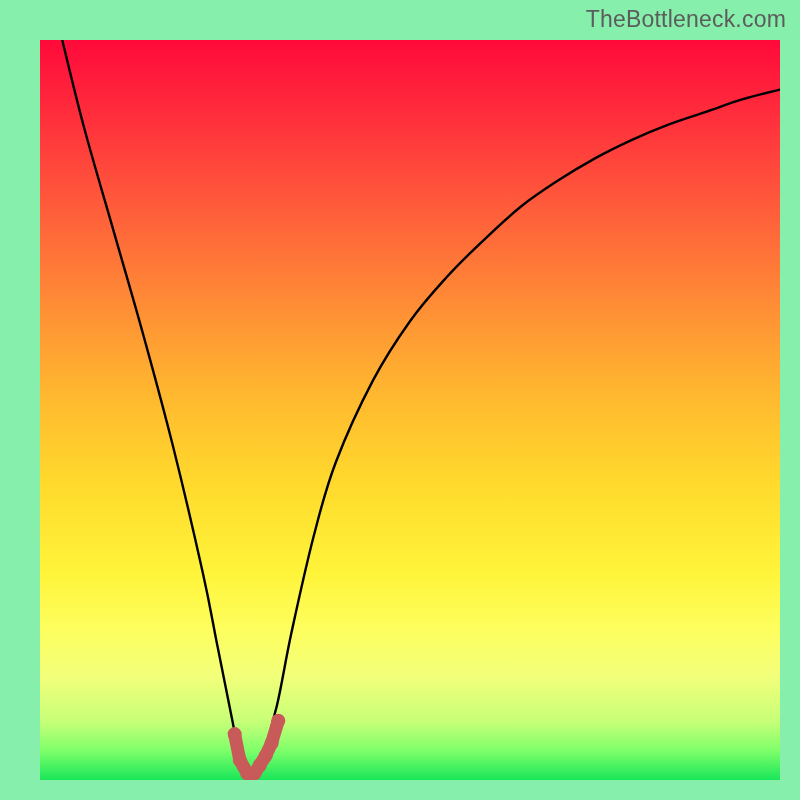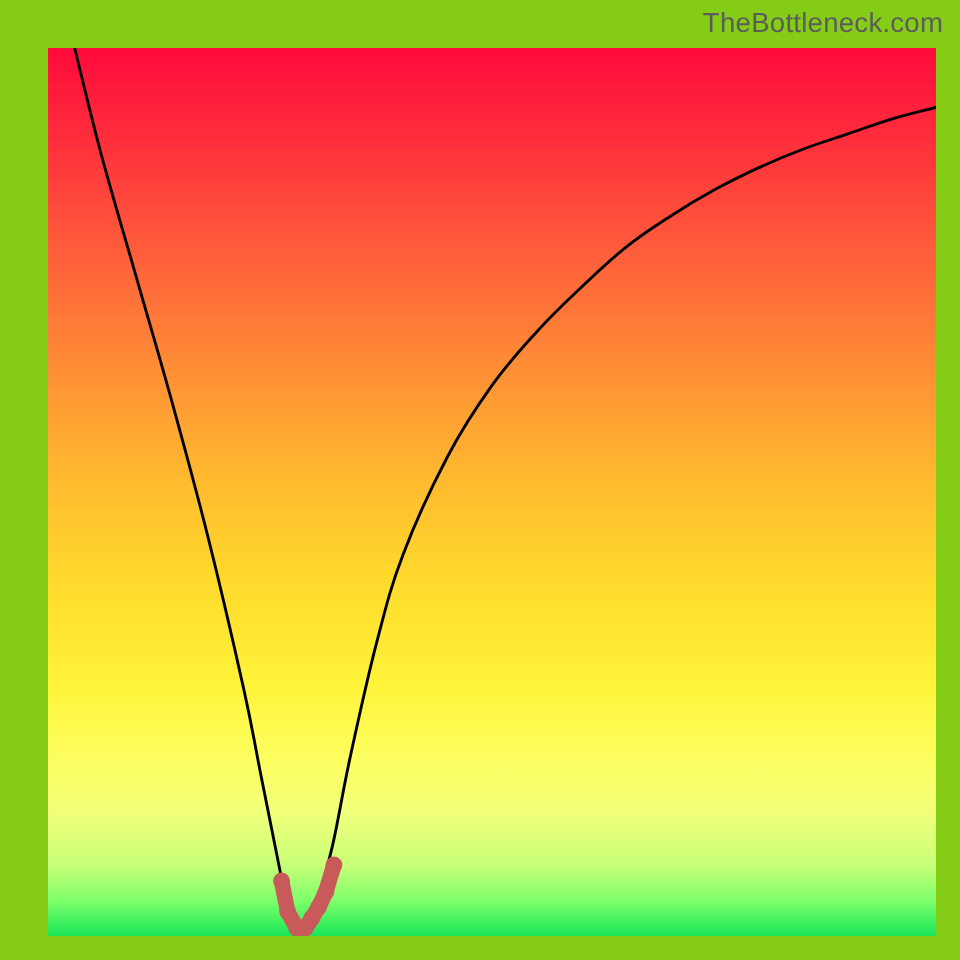--- a/index.html
+++ b/index.html
@@ -9,21 +9,21 @@
     height: 800px;
     background: #000;
     overflow: hidden;
   }
   .frame {
     position: absolute;
     left: 0;
     top: 0;
     width: 800px;
     height: 800px;
-    background: #84cc16;
+    background: #86efac;
   }
   .plot {
     position: absolute;
     left: 40px;
     top: 40px;
     width: 740px;
     height: 740px;
     background: linear-gradient(to bottom,
       #ff0a3a 0%,
       #ff2d3c 10%,

